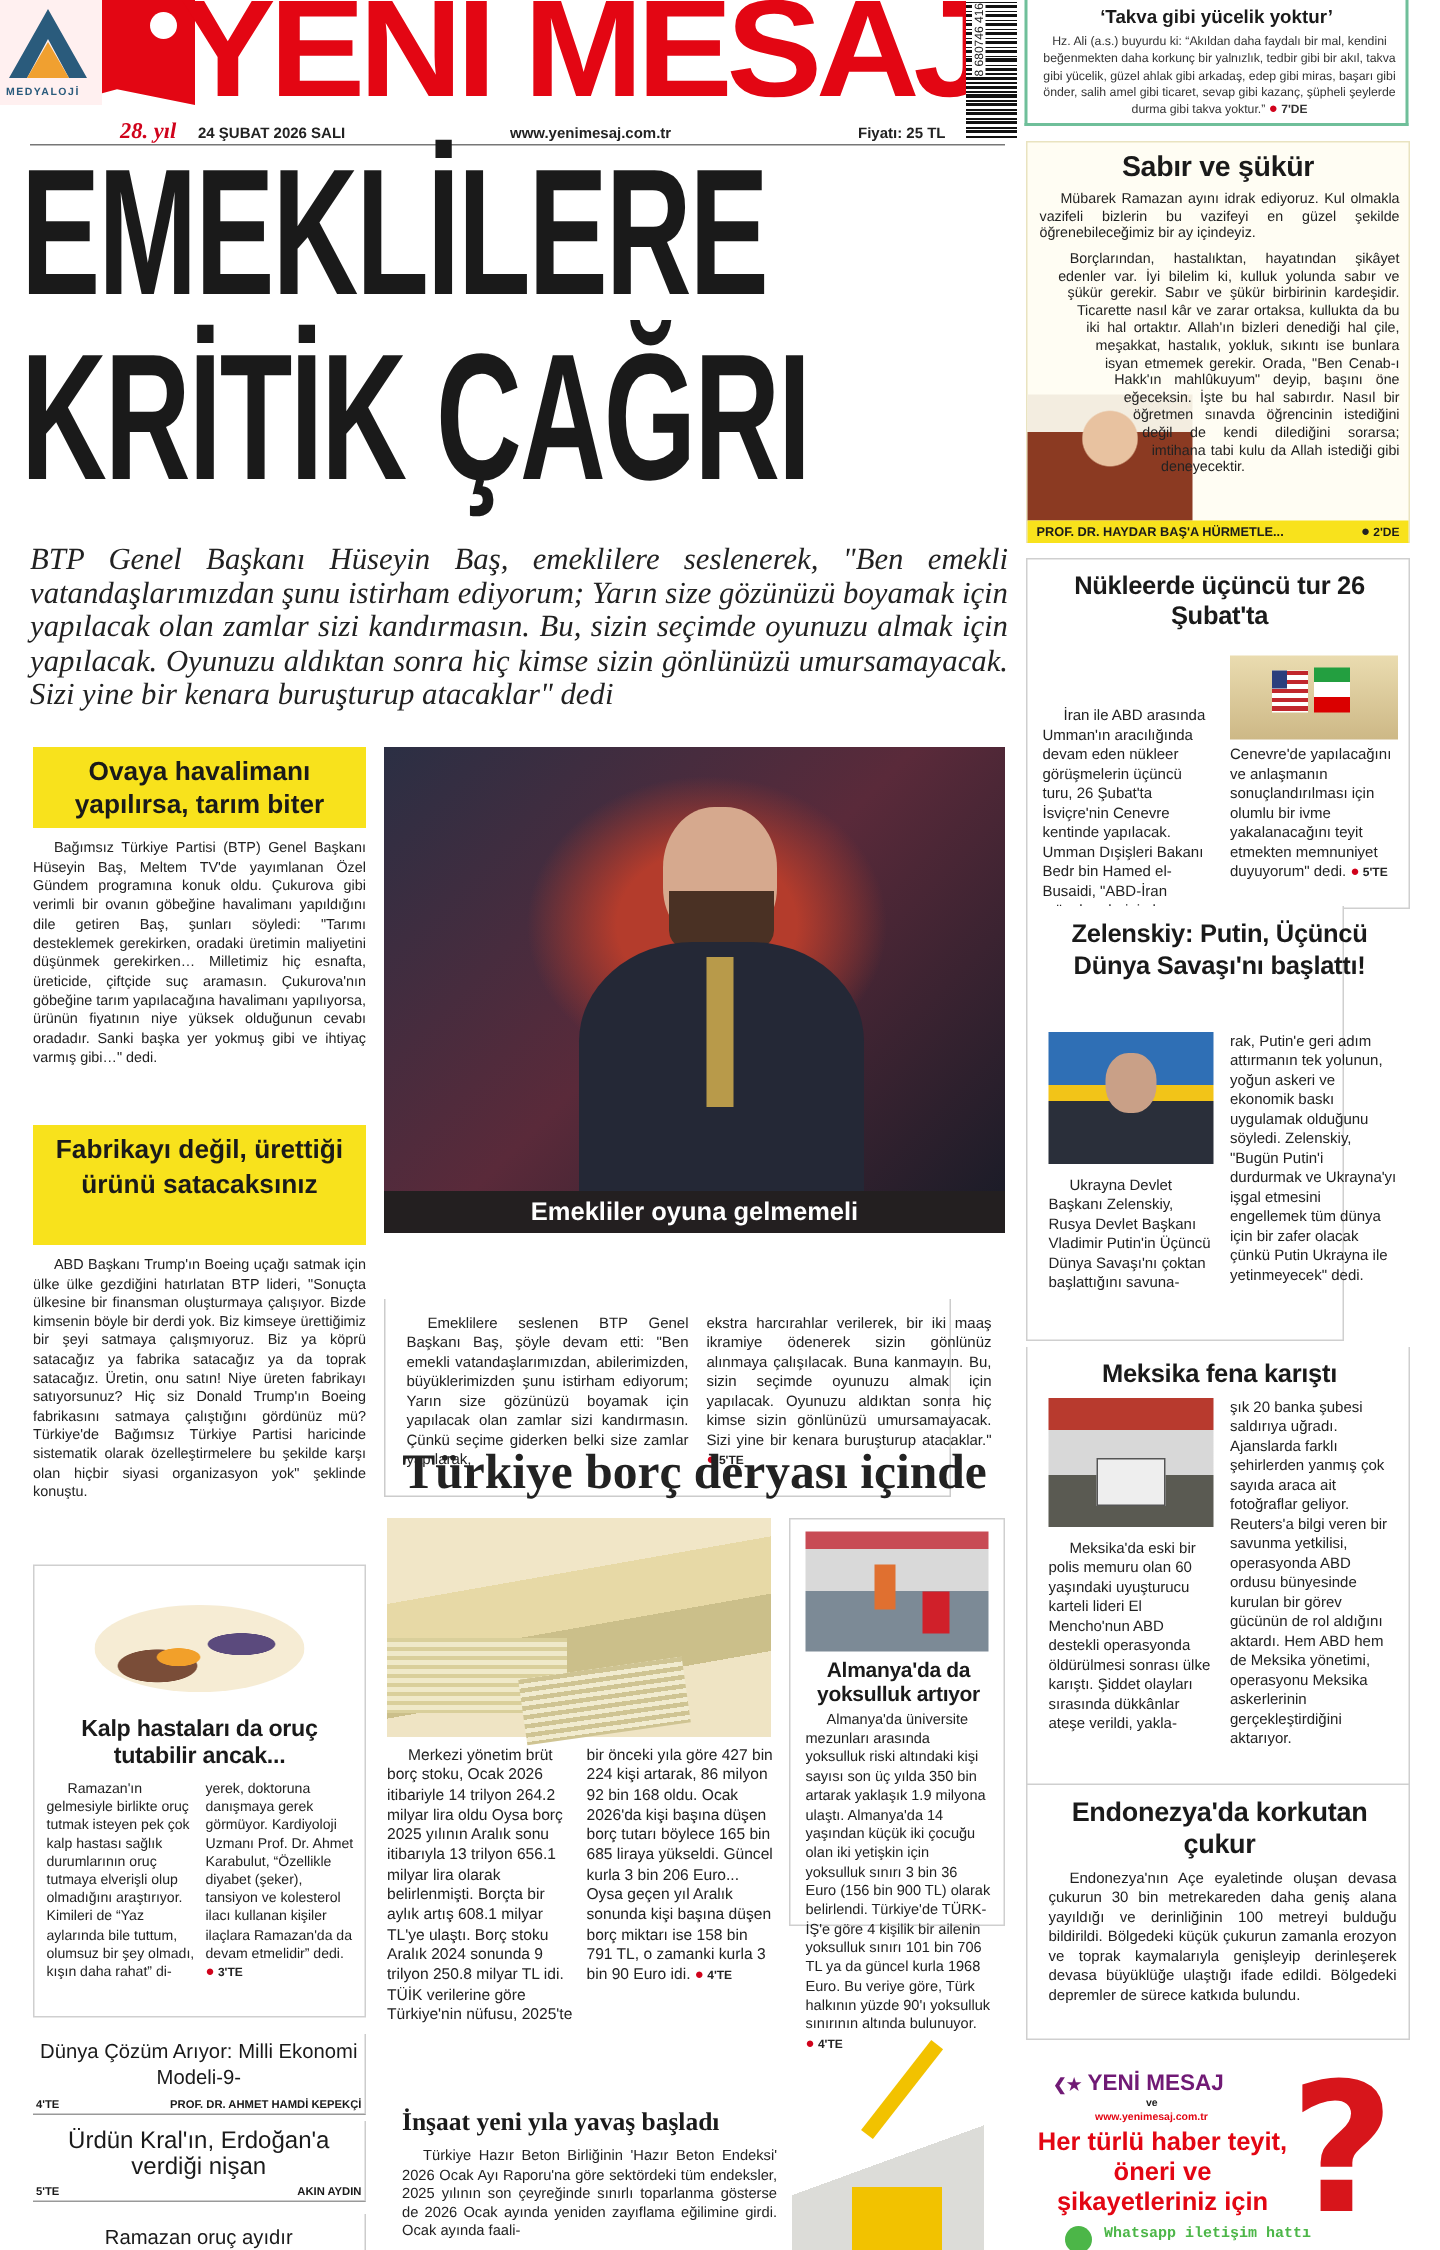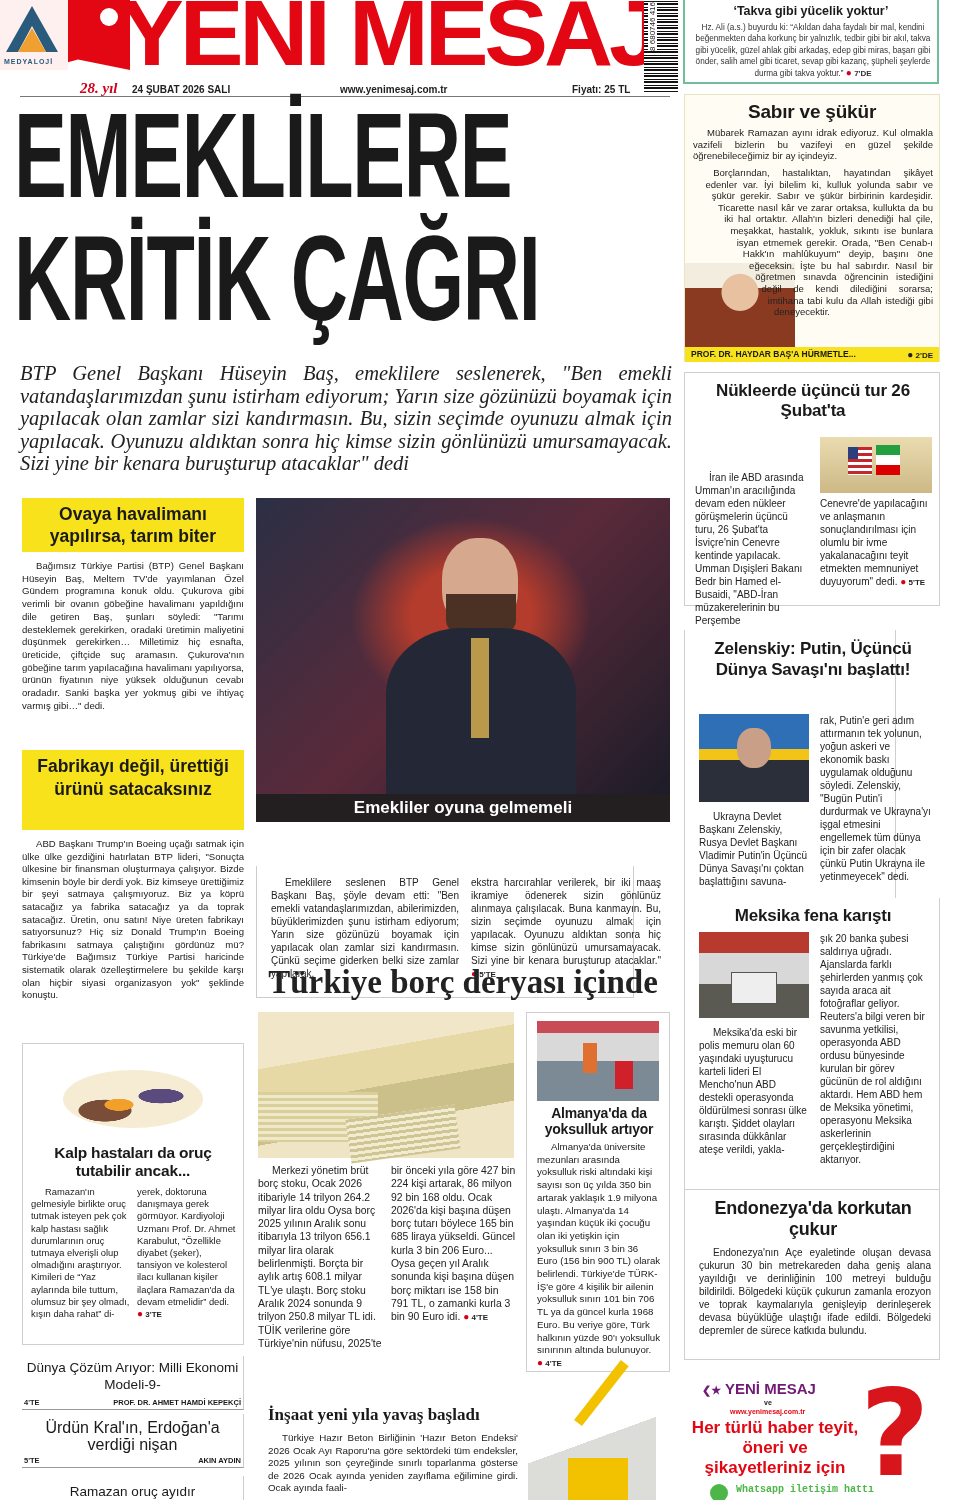--- a/index.html
+++ b/index.html
@@ -96,21 +96,21 @@
     <div class="abs" style="left:28px;top:10px;width:24px;height:28px;background:repeating-linear-gradient(180deg,#c1272d 0 3px,#fff 3px 6px);">
       <div style="width:10px;height:12px;background:#2b3f7d;"></div>
     </div>
     <div class="abs" style="left:56px;top:8px;width:24px;height:30px;background:linear-gradient(180deg,#239f40 0 33%,#fff 33% 66%,#da0000 66%);"></div>
   </div>
   <div class="abs" style="left:135px;top:124px;width:112px;">
     <p class="body-sm" style="text-indent:0;text-align:left;"><span>Cenevre'de yapılacağını ve anlaşmanın sonuçlandırılması için olumlu bir ivme yakalanacağını teyit etmekten memnuniyet duyuyorum" dedi.</span> <span class="ref"><span class="dot">●</span> <span>5'TE</span></span></p>
   </div>
 </div>
 
-<div class="abs box" style="left:684px;top:630px;width:212px;height:290px;border-top:none;">
+<div class="abs box" style="left:684px;top:604px;width:212px;height:290px;border-top:none;">
   <h2 class="hd abs" style="top:8px;left:8px;width:240px;font-size:17px;line-height:21px;">Zelenskiy: Putin, Üçüncü Dünya Savaşı'nı başlattı!</h2>
   <div class="abs" style="left:14px;top:84px;width:110px;height:88px;background:linear-gradient(180deg,#2f6fb5 0 40%,#f2c418 40% 52%,#2a2f3a 52%);">
     <div class="abs" style="left:38px;top:14px;width:34px;height:40px;border-radius:45%;background:#c9a087;"></div>
   </div>
   <div class="abs" style="left:14px;top:180px;width:110px;">
     <p class="body-sm" style="text-align:left;">Ukrayna Devlet Başkanı Zelenskiy, Rusya Devlet Başkanı Vladimir Putin'in Üçüncü Dünya Savaşı'nı çoktan başlattığını savuna-</p>
   </div>
   <div class="abs" style="left:135px;top:84px;width:112px;">
     <p class="body-sm" style="text-indent:0;text-align:left;">rak, Putin'e geri adım attırmanın tek yolunun, yoğun askeri ve ekonomik baskı uygulamak olduğunu söyledi. Zelenskiy, "Bugün Putin'i durdurmak ve Ukrayna'yı işgal etmesini engellemek tüm dünya için bir zafer olacak çünkü Putin Ukrayna ile yetinmeyecek" dedi.</p>
   </div>
@@ -202,21 +202,21 @@
   <div class="abs" style="left:0;top:80px;width:120px;height:50px;background:repeating-linear-gradient(180deg,#d9cf9b 0 3px,#efe9c9 3px 6px);"></div>
   <div class="abs" style="left:90px;top:100px;width:110px;height:44px;background:repeating-linear-gradient(180deg,#cfc493 0 3px,#f1ebcf 3px 6px);transform:rotate(-8deg);"></div>
 </div>
 <div class="abs" style="left:258px;top:1164px;width:126px;">
   <p class="body-sm" style="text-align:left;font-size:10.4px;line-height:13.3px;">Merkezi yönetim brüt borç stoku, Ocak 2026 itibariyle 14 trilyon 264.2 milyar lira oldu Oysa borç 2025 yılının Aralık sonu itibarıyla 13 trilyon 656.1 milyar lira olarak belirlenmişti. Borçta bir aylık artış 608.1 milyar TL'ye ulaştı. Borç stoku Aralık 2024 sonunda 9 trilyon 250.8 milyar TL idi. TÜİK verilerine göre Türkiye'nin nüfusu, 2025'te</p>
 </div>
 <div class="abs" style="left:391px;top:1164px;width:126px;">
   <p class="body-sm" style="text-indent:0;text-align:left;font-size:10.4px;line-height:13.3px;"><span>bir önceki yıla göre 427 bin 224 kişi artarak, 86 milyon 92 bin 168 oldu. Ocak 2026'da kişi başına düşen borç tutarı böylece 165 bin 685 liraya yükseldi. Güncel kurla 3 bin 206 Euro... Oysa geçen yıl Aralık sonunda kişi başına düşen borç miktarı ise 158 bin 791 TL, o zamanki kurla 3 bin 90 Euro idi.</span> <span class="ref"><span class="dot">●</span> <span>4'TE</span></span></p>
 </div>
 
-<div class="abs box" style="left:526px;top:1012px;width:144px;height:360px;">
+<div class="abs box" style="left:526px;top:1012px;width:144px;height:272px;">
   <div class="abs" style="left:10px;top:8px;width:122px;height:80px;background:linear-gradient(180deg,#c84b55 0 15%,#d9d9d9 15% 50%,#7c8a96 50%);">
     <div class="abs" style="left:46px;top:22px;width:14px;height:30px;background:#e07030;"></div>
     <div class="abs" style="left:78px;top:40px;width:18px;height:28px;background:#d0202a;"></div>
   </div>
   <h2 class="hd abs" style="top:92px;left:2px;width:140px;font-size:14px;line-height:16px;">Almanya'da da yoksulluk artıyor</h2>
   <div class="abs" style="left:10px;top:128px;width:124px;">
     <p class="body-sm" style="text-align:left;font-size:9.7px;line-height:12.7px;"><span>Almanya'da üniversite mezunları arasında yoksulluk riski altındaki kişi sayısı son üç yılda 350 bin artarak yaklaşık 1.9 milyona ulaştı. Almanya'da 14 yaşından küçük iki çocuğu olan iki yetişkin için yoksulluk sınırı 3 bin 36 Euro (156 bin 900 TL) olarak belirlendi. Türkiye'de TÜRK-İŞ'e göre 4 kişilik bir ailenin yoksulluk sınırı 101 bin 706 TL ya da güncel kurla 1968 Euro. Bu veriye göre, Türk halkının yüzde 90'ı yoksulluk sınırının altında bulunuyor.</span> <span class="ref"><span class="dot">●</span> <span>4'TE</span></span></p>
   </div>
 </div>
 

